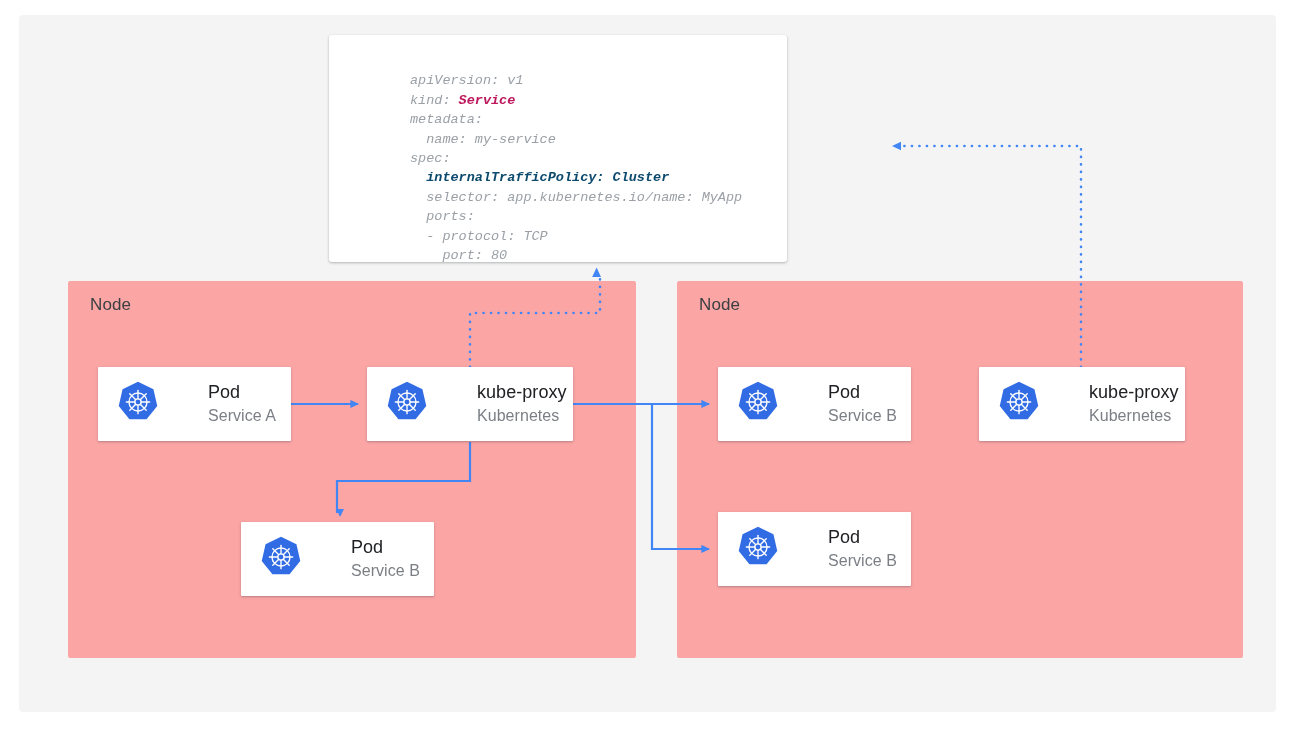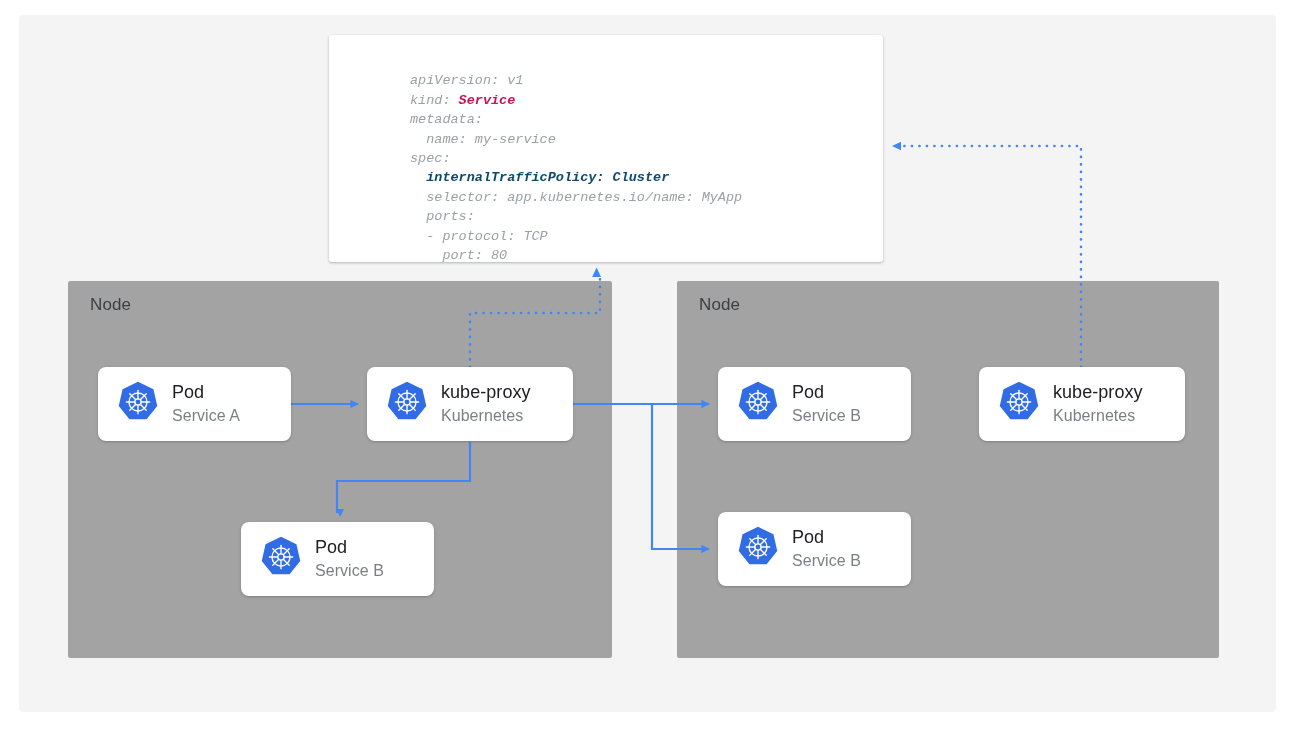--- a/index.html
+++ b/index.html
@@ -38,41 +38,43 @@
     left: 0;
     top: 0;
     width: 1296px;
     height: 729px;
     pointer-events: none;
   }
 
   
   .node-region {
     position: absolute;
-    background: #a3a3a3;
+    background: #fca5a5;
     border-radius: 2px;
+    padding-left: 24px;
   }
   .node-label {
     position: absolute;
     left: 22px;
     top: 14px;
     font-size: 17px;
     color: #3c4043;
     letter-spacing: 0.1px;
   }
 
   
   .card {
     position: absolute;
     background: #ffffff;
-    border-radius: 8px;
+    border-radius: 1px;
     box-shadow: 0 1px 3px rgba(60,64,67,0.28), 0 1px 1px rgba(60,64,67,0.10);
     display: flex;
     align-items: center;
     box-sizing: border-box;
+    gap: 36px;
   }
   .card .k8s-icon {
     flex: 0 0 auto;
     margin-left: 18px;
     margin-right: 12px;
   }
   .card .card-text {
     display: flex;
     flex-direction: column;
     justify-content: center;
@@ -88,21 +90,21 @@
     color: #7b7f85;
     letter-spacing: 0.05px;
     margin-top: 4px;
   }
 
   
   .yaml-card {
     position: absolute;
     left: 329px;
     top: 35px;
-    width: 554px;
+    width: 458px;
     height: 227px;
     background: #ffffff;
     border-radius: 3px;
     box-shadow: 0 1px 3px rgba(60,64,67,0.26), 0 1px 2px rgba(60,64,67,0.12);
     overflow: hidden;
   }
   .yaml-body {
     position: absolute;
     left: 81px;
     top: 17px;

